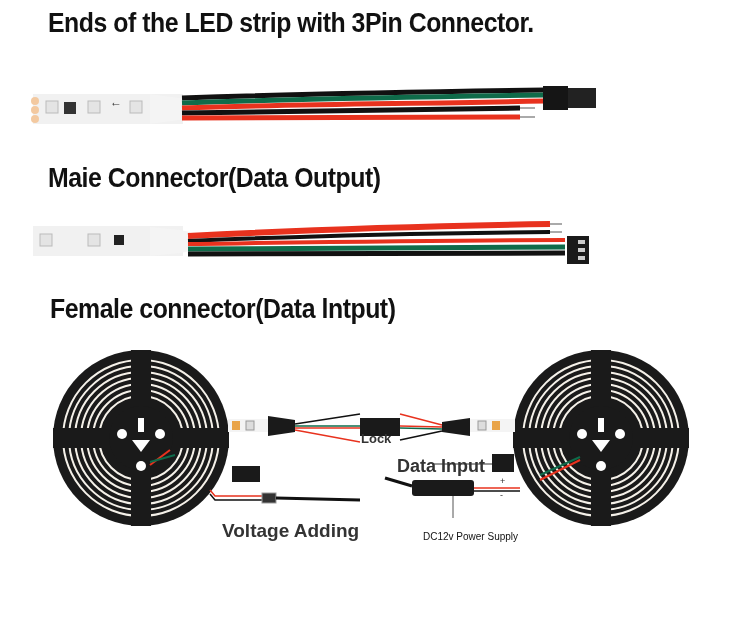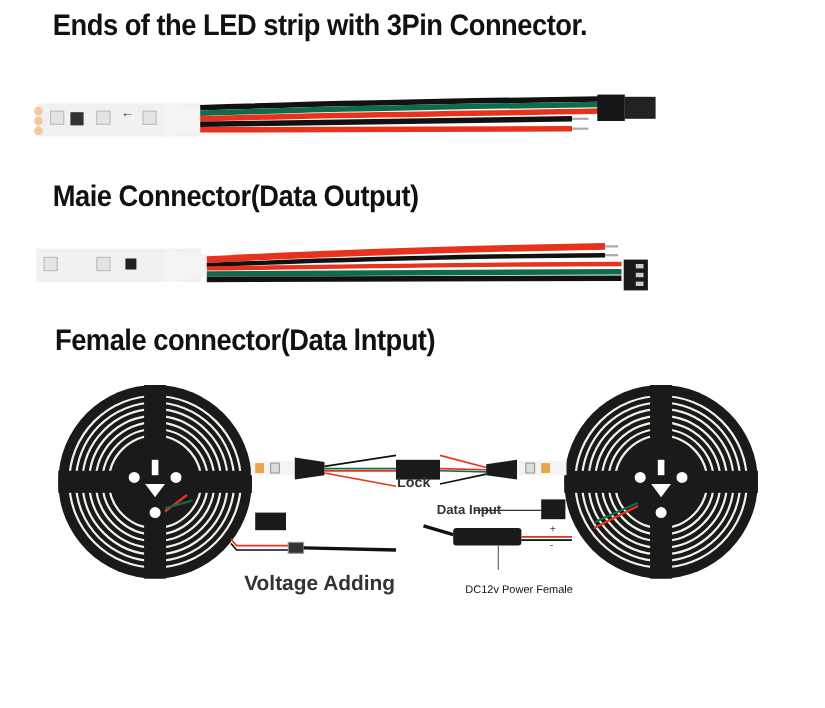--- a/index.html
+++ b/index.html
@@ -149,17 +149,17 @@
     <rect x="492" y="454" width="22" height="18" fill="#1a1a1a"></rect>
     <line x1="385" y1="478" x2="412" y2="486" stroke="#111" stroke-width="3"></line>
     <rect x="412" y="480" width="62" height="16" rx="3" fill="#1a1a1a"></rect>
     <line x1="474" y1="488" x2="520" y2="488" stroke="#e8321e" stroke-width="1.5"></line>
     <line x1="474" y1="491" x2="520" y2="491" stroke="#111" stroke-width="1.5"></line>
     <line x1="453" y1="496" x2="453" y2="518" stroke="#555" stroke-width="1"></line>
   </g>
 </svg>
 
 <div class="label" style="left:361px;top:412px;font-size:13px;font-weight:bold;margin-top:19px;">Lock</div>
-<div class="label" style="left:397px;top:456px;font-size:12px;font-weight:bold;">Data Input</div>
+<div class="label" style="left:397px;top:456px;font-size:18px;font-weight:bold;">Data Input</div>
 <div class="label" style="left:222px;top:520px;font-size:19px;font-weight:bold;">Voltage Adding</div>
-<div class="label" style="left:423px;top:531px;font-size:10px;color:#111;">DC12v Power Female</div>
+<div class="label" style="left:423px;top:531px;font-size:10px;color:#111;">DC12v Power Supply</div>
 <div class="label" style="left:500px;top:476px;font-size:9px;">+</div>
 <div class="label" style="left:500px;top:490px;font-size:9px;">-</div>
 
 </body></html>

